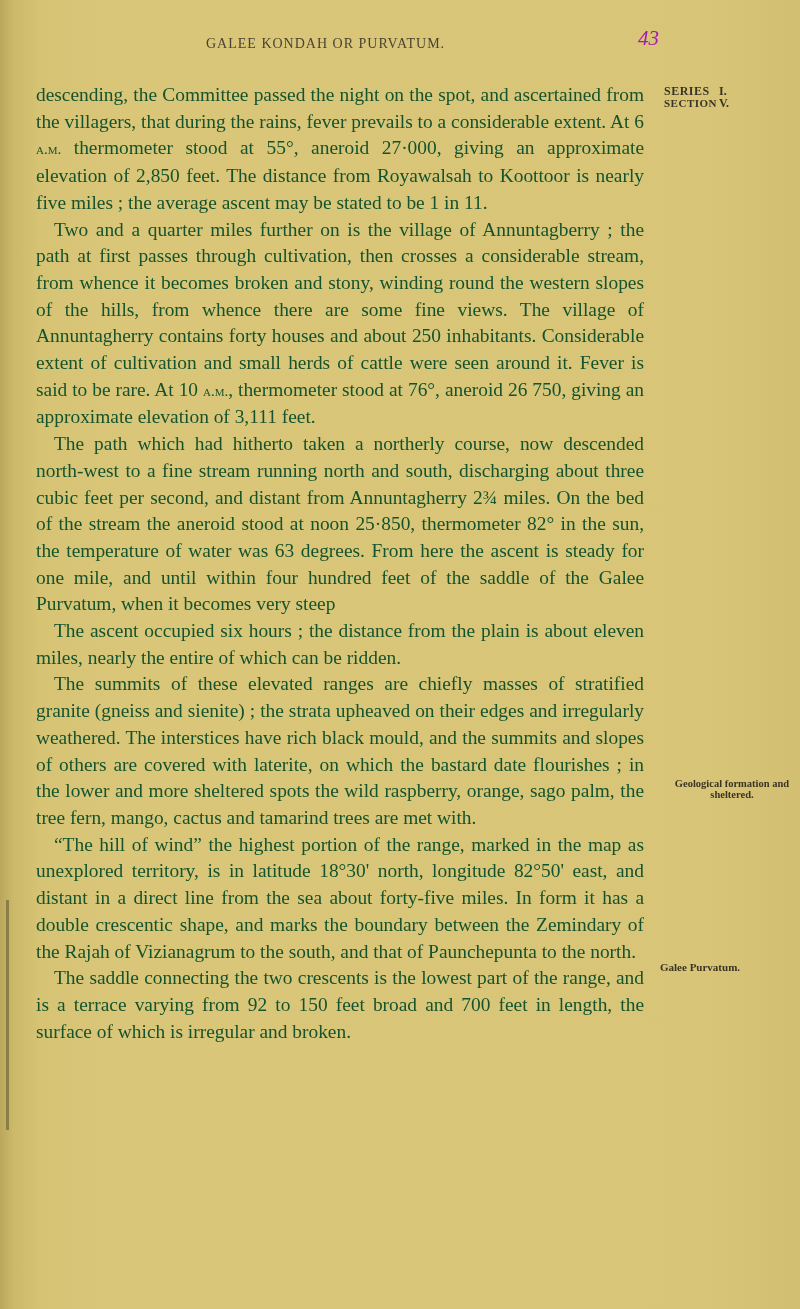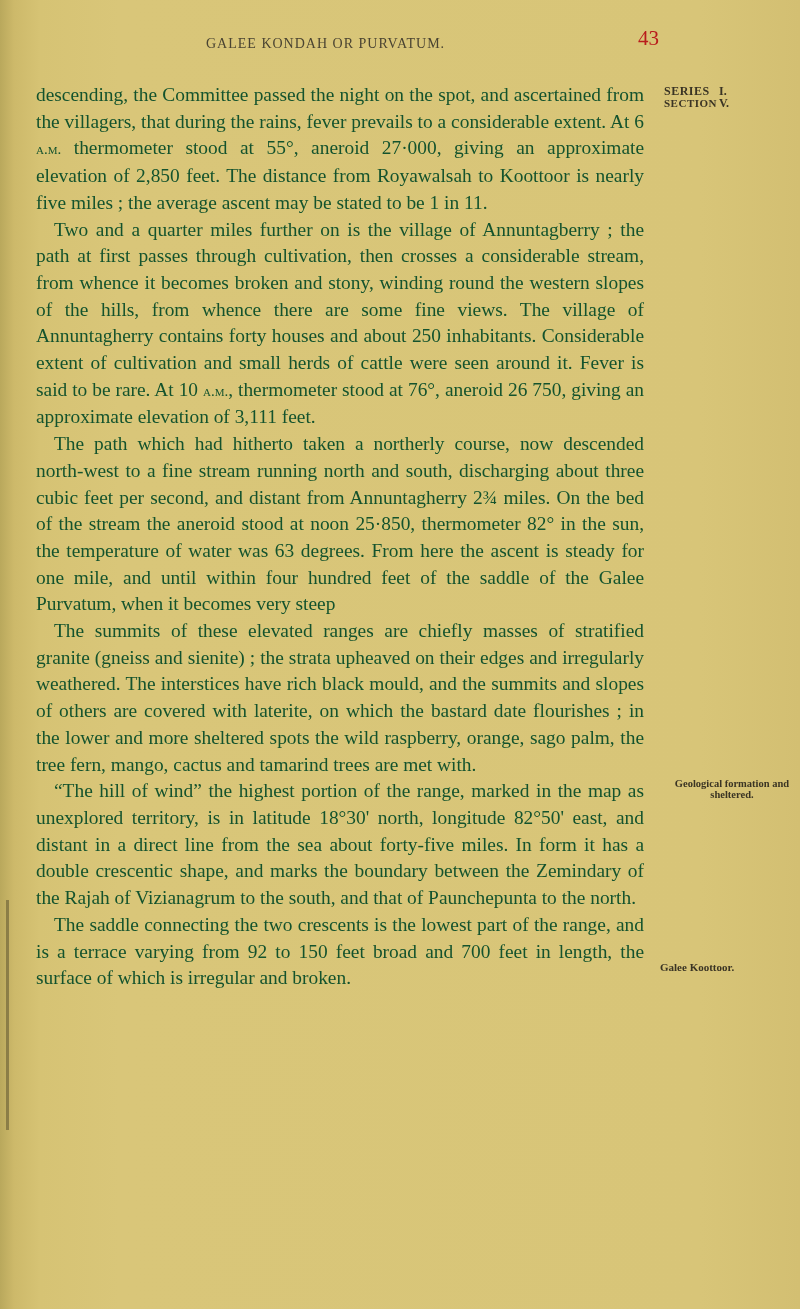--- a/index.html
+++ b/index.html
@@ -14,21 +14,21 @@
     .gutter-line {
       position: absolute; left: 6px; top: 900px; width: 3px; height: 230px;
       background: #5c5430; opacity: 0.55;
     }
     .running-head {
       position: absolute; top: 30px; left: 0; width: 800px;
       font-family: "Liberation Serif", serif;
       font-size: 14px; letter-spacing: 1px; color: #4a4432;
     }
     .running-head .title { position: absolute; left: 206px; top: 6px; }
-    .running-head .page-number { position: absolute; left: 638px; top: -4px; font-size: 21px; letter-spacing: 0; color: #b91c1c; }
+    .running-head .page-number { position: absolute; left: 638px; top: -4px; font-size: 21px; letter-spacing: 0; color: #a21caf; font-style: italic; }
 
     .body-text {
       position: absolute; left: 36px; top: 82px; width: 608px;
       font-family: "Liberation Serif", serif;
       font-size: 19.4px; line-height: 26.7px;
       text-align: justify; color: #14532d;
     }
     .body-text p { margin: 0; }
     .body-text p.indent { text-indent: 18px; }
     .sc { font-variant: small-caps; font-size: 15px; }
@@ -61,22 +61,23 @@
     <span>SERIES</span>
     <span>I.</span>
   </div>
   <div class="row small">
     <span>SECTION</span>
     <span>V.</span>
   </div>
 </div>
 
 <div class="side-note side-geo">Geological formation and sheltered.</div>
-<div class="side-note side-galee">Galee Koottoor.</div>
+<div class="side-note side-galee">Galee Purvatum.</div>
 
 <div class="body-text" id="body-text">
     <p><span>descending, the Committee passed the night on the spot, and ascertained from the villagers, that during the rains, fever prevails to a considerable extent.  At 6 </span><span class="sc">a.m.</span><span> thermometer stood at 55°, aneroid 27·000, giving an approximate elevation of 2,850 feet.  The distance from Royawalsah to Koottoor is nearly five miles ; the average ascent may be stated to be 1 in 11.</span></p>
     <p class="indent"><span>Two and a quarter miles further on is the village of Annuntagberry ; the path at first passes through cultivation, then crosses a considerable stream, from whence it becomes broken and stony, winding round the western slopes of the hills, from whence there are some fine views. The village of Annuntagherry contains forty houses and about 250 inhabitants.  Considerable extent of cultivation and small herds of cattle were seen around it.  Fever is said to be rare.  At 10 </span><span class="sc">a.m.</span><span>, thermometer stood at 76°, aneroid 26 750, giving an approximate elevation of 3,111 feet.</span></p>
     <p class="indent"><span>The path which had hitherto taken a northerly course, now descended north-west to a fine stream running north and south, discharging about three cubic feet per second, and distant from Annuntagherry 2¾ miles. On the bed of the stream the aneroid stood at noon 25·850, thermometer 82° in the sun, the temperature of water was 63 degrees.  From here the ascent is steady for one mile, and until within four hundred feet of the saddle of the Galee Purvatum, when it becomes very steep</span></p>
+    <p class="indent"><span>The ascent occupied six hours ; the distance from the plain is about eleven miles, nearly the entire of which can be ridden.</span></p>
     <p class="indent"><span>The summits of these elevated ranges are chiefly masses of stratified granite (gneiss and sienite) ; the strata upheaved on their edges and irregularly weathered.  The interstices have rich black mould, and the summits and slopes of others are covered with laterite, on which the bastard date flourishes ; in the lower and more sheltered spots the wild raspberry, orange, sago palm, the tree fern, mango, cactus and tamarind trees are met with.</span></p>
     <p class="indent"><span>“The hill of wind” the highest portion of the range, marked in the map as unexplored territory, is in latitude 18°30' north, longitude 82°50' east, and distant in a direct line from the sea about forty-five miles.  In form it has a double crescentic shape, and marks the boundary between the Zemindary of the Rajah of Vizianagrum to the south, and that of Paunchepunta to the north.</span></p>
     <p class="indent"><span>The saddle connecting the two crescents is the lowest part of the range, and is a terrace varying from 92 to 150 feet broad and 700 feet in length, the surface of which is irregular and broken.</span></p>
   </div>
 
 </body></html>

